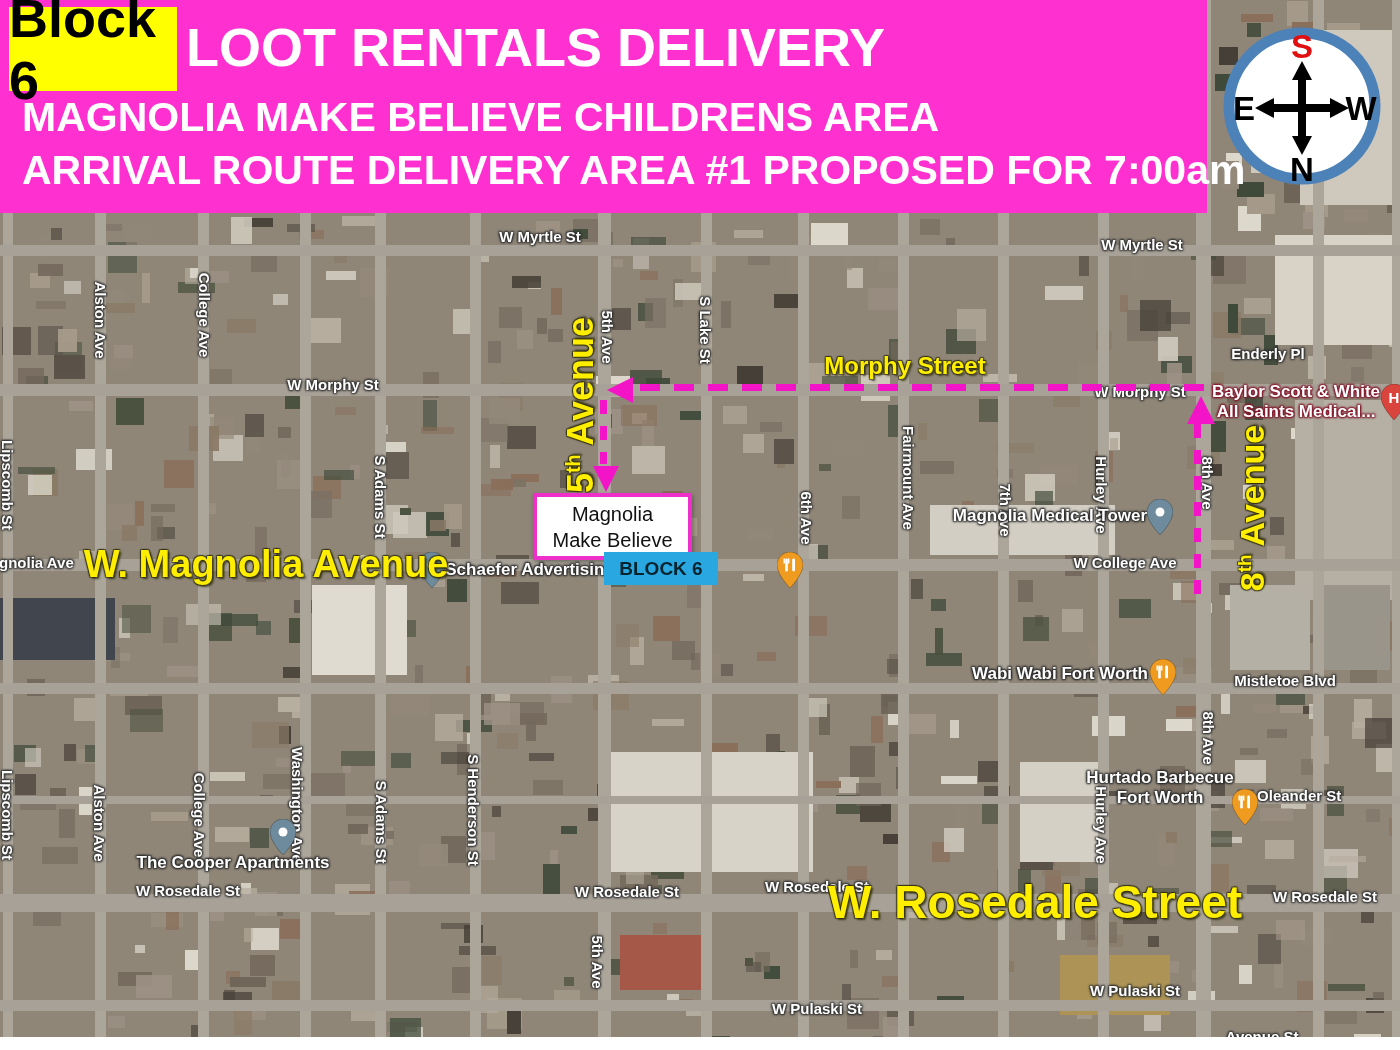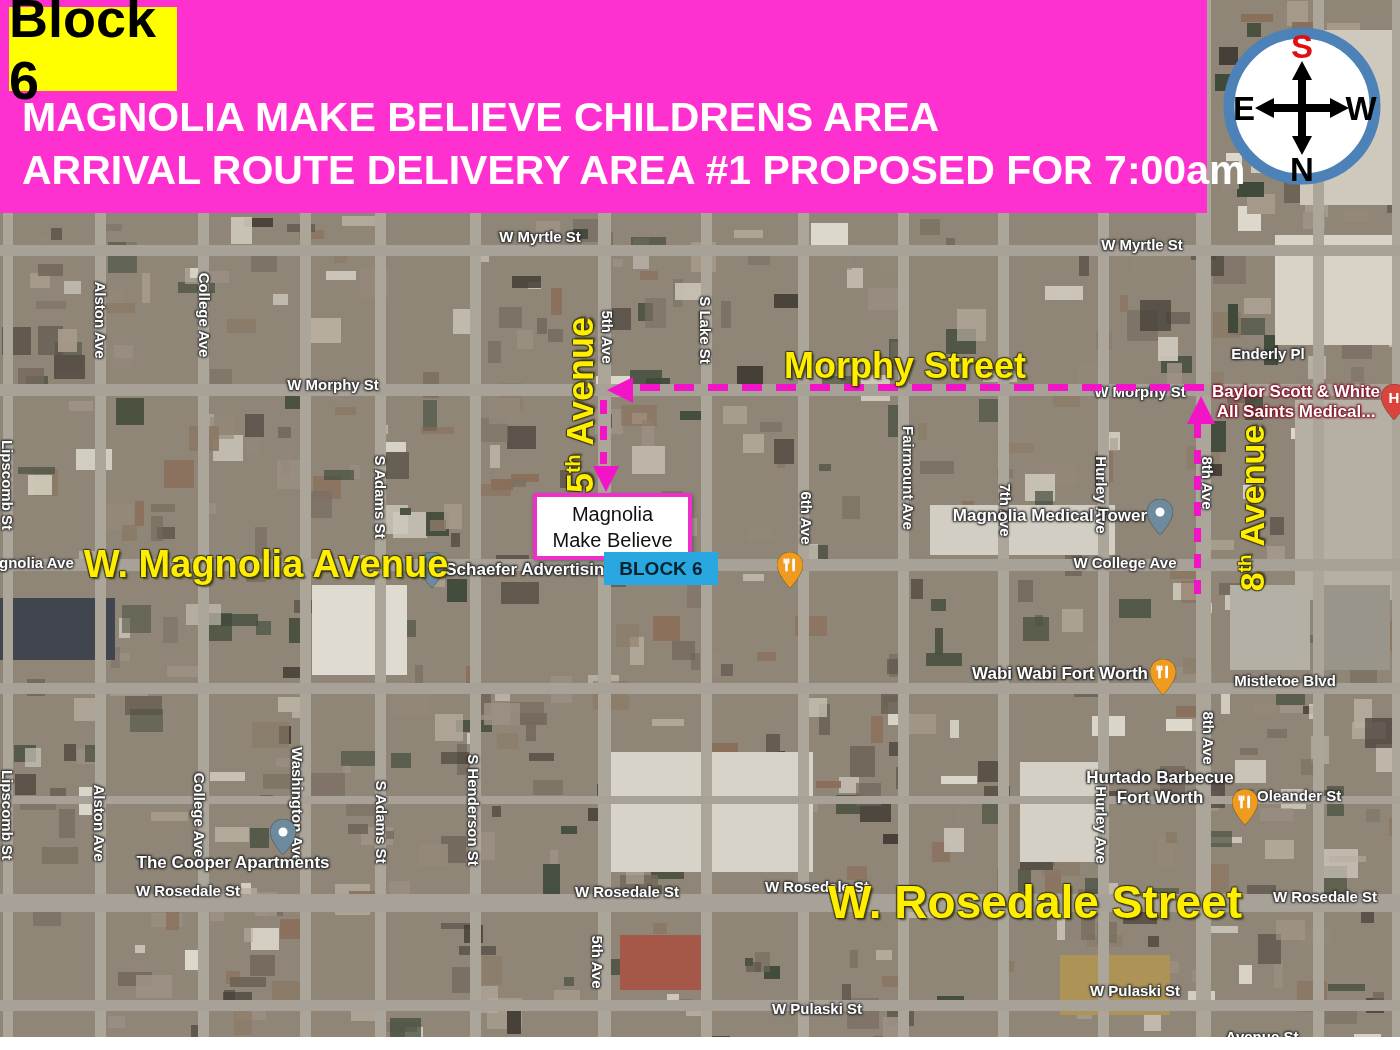--- a/index.html
+++ b/index.html
@@ -807,40 +807,41 @@
       </div>
     <div id="route">
         <div class="rseg" style="left: 640px; top: 383.5px; width: 568px; height: 7px; background: repeating-linear-gradient(90deg, rgb(244, 20, 200) 0px, rgb(244, 20, 200) 20px, transparent 20px, transparent 34px);"></div>
         <div class="rseg" style="left: 599.5px; top: 400px; width: 7px; height: 64px; background: repeating-linear-gradient(rgb(244, 20, 200) 0px, rgb(244, 20, 200) 14px, transparent 14px, transparent 26px);"></div>
         <div class="rseg" style="left: 1193.5px; top: 424px; width: 7px; height: 172px; background: repeating-linear-gradient(rgb(244, 20, 200) 0px, rgb(244, 20, 200) 14px, transparent 14px, transparent 26px);"></div>
         <div class="rarrow" style="border-top: 13px solid transparent; border-bottom: 13px solid transparent; border-right: 26px solid rgb(244, 20, 200); left: 607px; top: 377px;"></div>
         <div class="rarrow" style="border-left: 13px solid transparent; border-right: 13px solid transparent; border-top: 26px solid rgb(244, 20, 200); left: 593px; top: 466px;"></div>
         <div class="rarrow" style="border-left: 14px solid transparent; border-right: 14px solid transparent; border-bottom: 28px solid rgb(244, 20, 200); left: 1187px; top: 396px;"></div>
       </div>
     <div id="annos">
-        <span class="anno" style="left: 905px; top: 366px; font-size: 36px;">Morphy Street</span>
+        <span class="anno" style="left: 905px; top: 366px; font-size: 24px;">Morphy Street</span>
         <span class="anno v" style="left: 581px; top: 405px; font-size: 36px;">5<sup>th</sup> Avenue</span>
         <span class="anno v" style="left: 1252px; top: 508px; font-size: 34px;">8<sup>th</sup> Avenue</span>
         <span class="anno" style="left: 266px; top: 564px; font-size: 38px;">W. Magnolia Avenue</span>
         <span class="anno" style="left: 1035px; top: 902px; font-size: 46px;">W. Rosedale Street</span>
       </div>
 
     <div class="dest-box" style="border-color: rgb(238, 47, 201);">
       <span>Magnolia</span>
       <span>Make Believe</span>
     </div>
     <div class="block-box" style="background: rgb(41, 167, 224);">
       <span>BLOCK 6</span>
     </div>
   </div>
 
   <div id="bottom-strip"></div>
 
   <div id="header" style="background: rgb(255, 48, 208);">
     <span class="block6" style="background: rgb(255, 255, 0);">Block 6</span>
+    <span class="htitle">LOOT RENTALS DELIVERY</span>
     <span class="hsub1">MAGNOLIA MAKE BELIEVE CHILDRENS AREA</span>
     <span class="hsub2">ARRIVAL ROUTE DELIVERY AREA #1 PROPOSED FOR 7:00am</span>
   </div>
 
   <div id="compass">
     <svg width="164" height="164" viewBox="0 0 164 164">
       <circle cx="82" cy="82" r="73" fill="#ffffff" stroke="#4d82b8" stroke-width="11"></circle>
       <g fill="#000">
         <rect x="78" y="52" width="8" height="64"></rect>
         <rect x="50" y="80" width="64" height="8"></rect>

